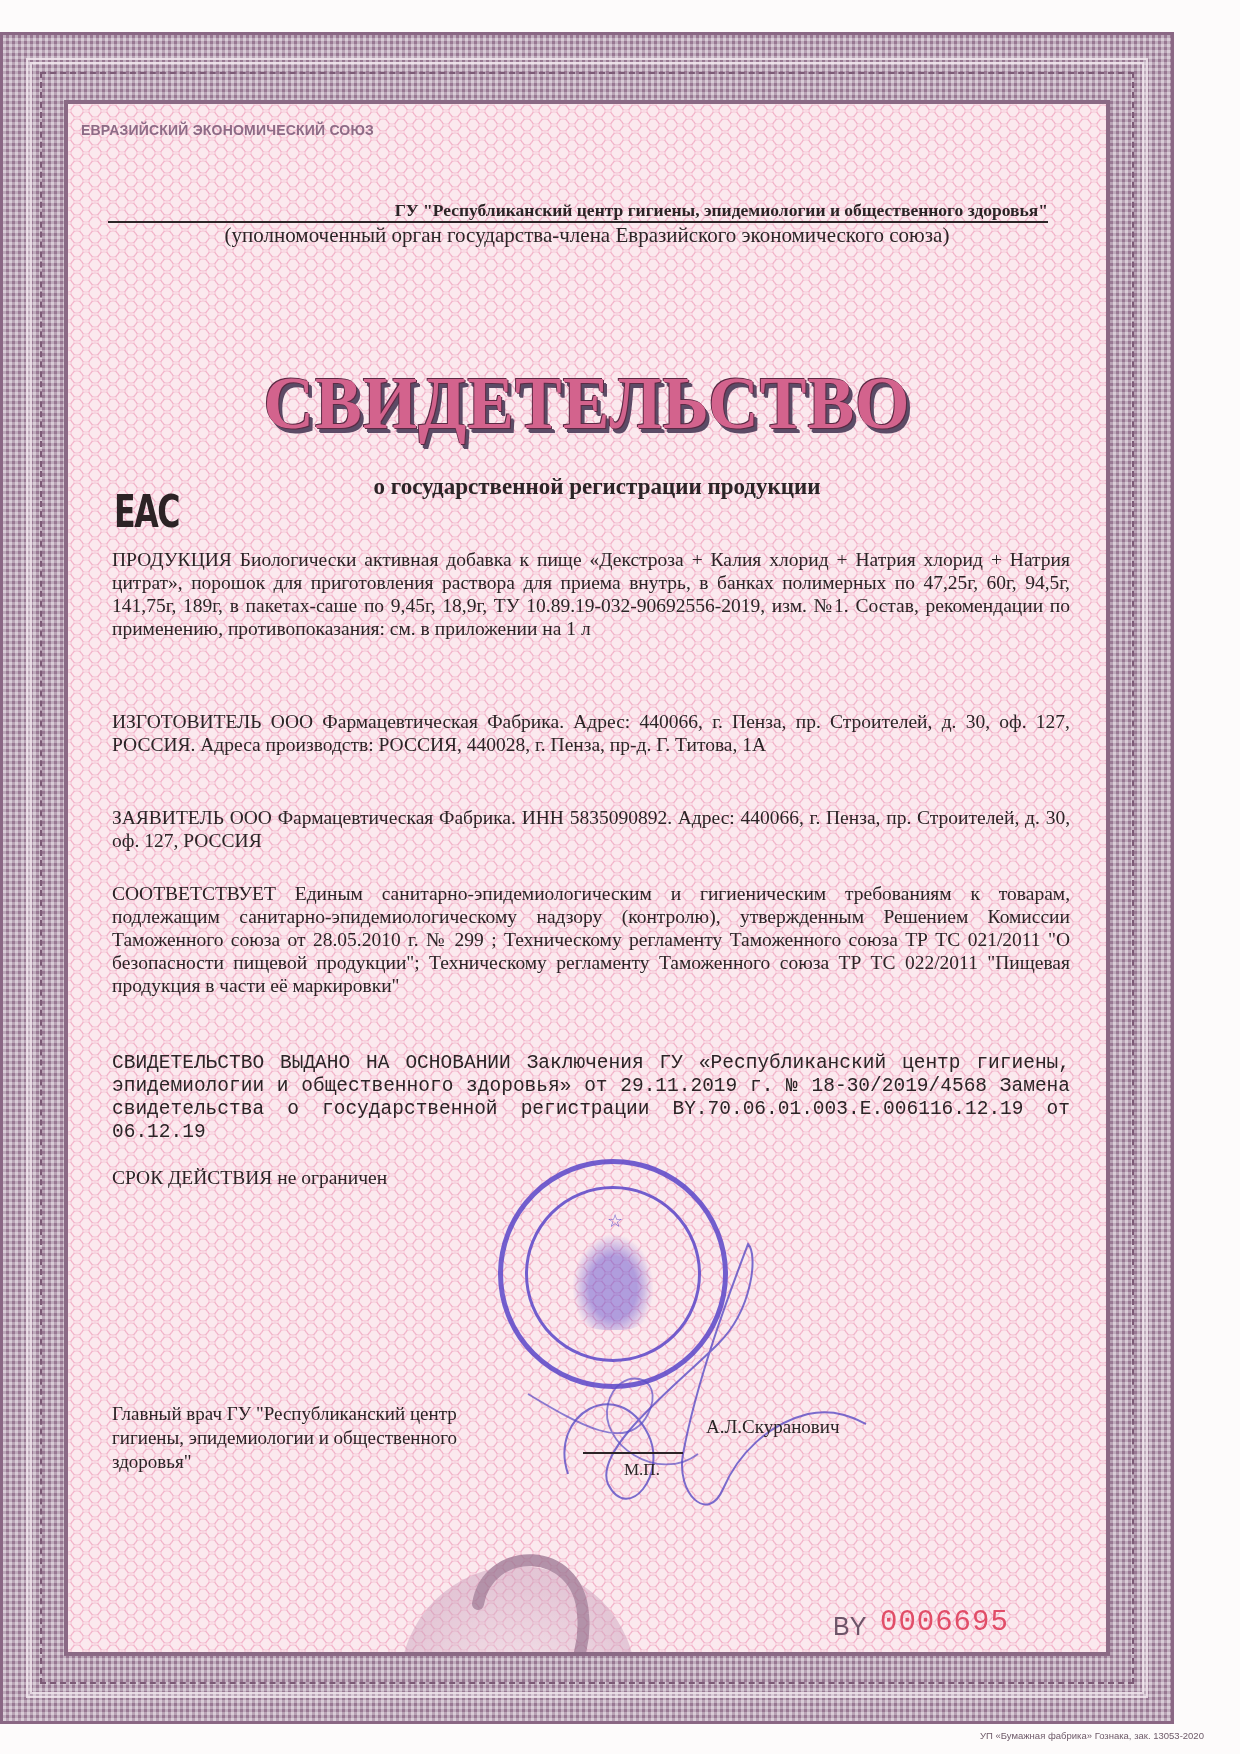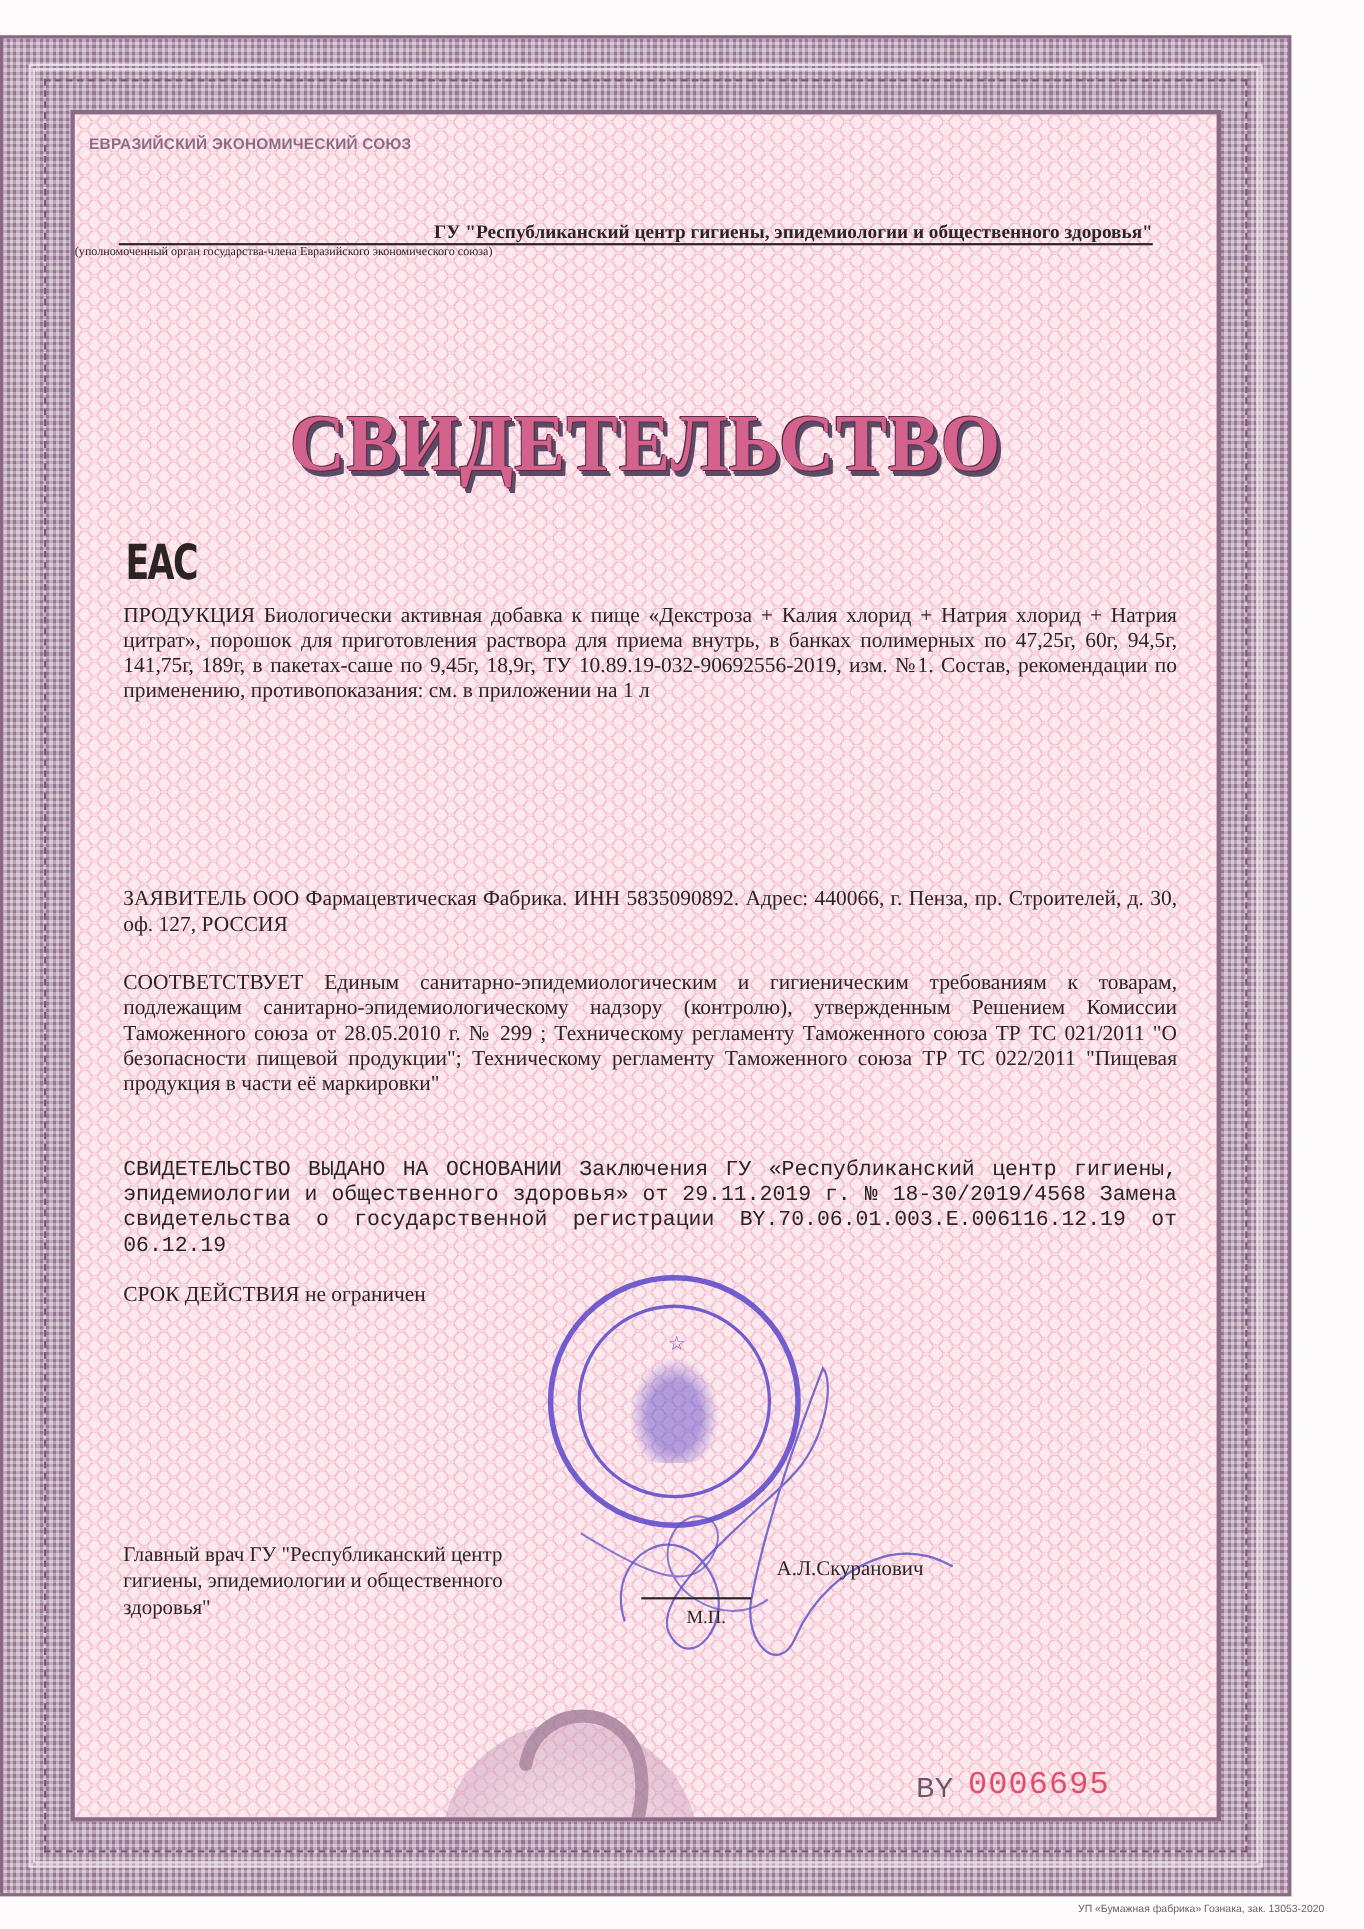--- a/index.html
+++ b/index.html
@@ -44,21 +44,21 @@
   .eaeu-title {
     left: 13px; width: 100%; top: 18px; text-align: left;
     font-family: "Liberation Sans", sans-serif; font-weight: bold;
     font-size: 14px; color: #8d6b86; letter-spacing: .2px;
   }
   .org-name {
     left: 40px; width: 982px; top: 96px; text-align: right;
     font-weight: bold; font-size: 17.5px; padding-right: 42px; box-sizing: border-box;
   }
   .org-rule { left: 40px; width: 940px; top: 117px; height: 2px; background: #2b2426; }
-  .org-sub { left: 0; width: 100%; top: 119px; font-size: 11px; }
+  .org-sub { left: 0; width: 100%; top: 119px; text-align: center; font-size: 21px; }
   .big-title {
     left: 0; width: 100%; top: 260px; text-align: center;
     font-size: 70px; font-weight: bold; letter-spacing: 1px;
     color: #d3638d;
     text-shadow: -1px -1px 0 #5a2a44, 1px 1px 0 #5a2a44, 3px 4px 0 #5c4b66, 4px 5px 0 #5c4b66;
     transform: scaleY(1.05);
   }
   .eac-logo {
     left: 46px; top: 382px; font-family: "DejaVu Sans", sans-serif;
     font-size: 44px; font-weight: bold; color: #2c2325; letter-spacing: -2px;
@@ -118,26 +118,31 @@
 
   <div class="abs eaeu-title">ЕВРАЗИЙСКИЙ ЭКОНОМИЧЕСКИЙ СОЮЗ</div>
 
   <div class="abs org-name">ГУ "Республиканский центр гигиены, эпидемиологии и общественного здоровья"</div>
   <div class="abs org-rule"></div>
   <div class="abs org-sub">(уполномоченный орган государства-члена Евразийского экономического союза)</div>
 
   <div class="abs big-title">СВИДЕТЕЛЬСТВО</div>
 
   <div class="abs eac-logo">ЕАС</div>
+  <div class="abs subtitle">о государственной регистрации продукции</div>
 
   <div class="abs body-text p-product">
     <span class="label">ПРОДУКЦИЯ</span>
     <span>Биологически активная добавка к пище «Декстроза + Калия хлорид + Натрия хлорид + Натрия цитрат», порошок для приготовления раствора для приема внутрь, в банках полимерных по 47,25г, 60г, 94,5г, 141,75г, 189г, в пакетах-саше по 9,45г, 18,9г, ТУ 10.89.19-032-90692556-2019, изм. №1. Состав, рекомендации по применению, противопоказания: см. в приложении на 1 л</span>
   </div>
 
+  <div class="abs body-text p-manufacturer">
+    <span class="label">ИЗГОТОВИТЕЛЬ</span>
+    <span>ООО Фармацевтическая Фабрика. Адрес: 440066, г. Пенза, пр. Строителей, д. 30, оф. 127, РОССИЯ. Адреса производств: РОССИЯ, 440028, г. Пенза, пр-д. Г. Титова, 1А</span>
+  </div>
 
   <div class="abs body-text p-applicant">
     <span class="label">ЗАЯВИТЕЛЬ</span>
     <span>ООО Фармацевтическая Фабрика. ИНН 5835090892. Адрес: 440066, г. Пенза, пр. Строителей, д. 30, оф. 127, РОССИЯ</span>
   </div>
 
   <div class="abs body-text p-compliance">
     <span class="label">СООТВЕТСТВУЕТ</span>
     <span>Единым санитарно-эпидемиологическим и гигиеническим требованиям к товарам, подлежащим санитарно-эпидемиологическому надзору (контролю), утвержденным Решением Комиссии Таможенного союза от 28.05.2010 г. № 299 ; Техническому регламенту Таможенного союза ТР ТС 021/2011 "О безопасности пищевой продукции"; Техническому регламенту Таможенного союза ТР ТС 022/2011 "Пищевая продукция в части её маркировки"</span>
   </div>

